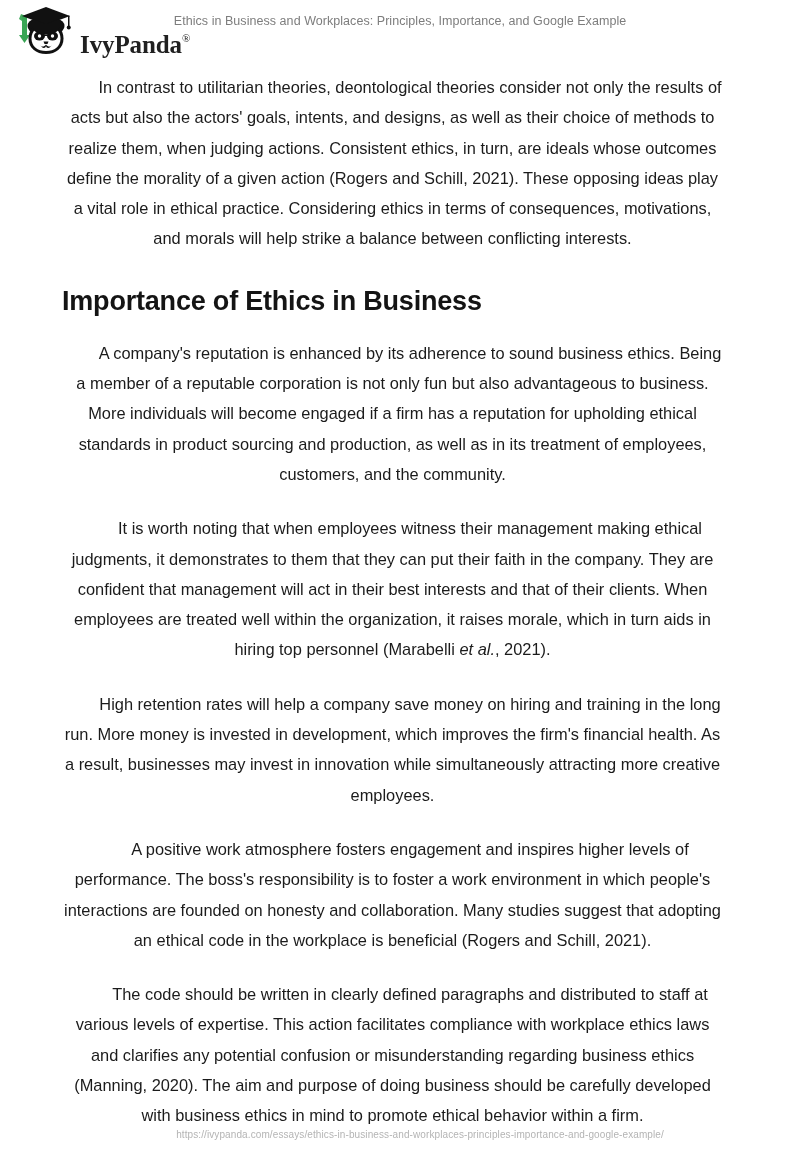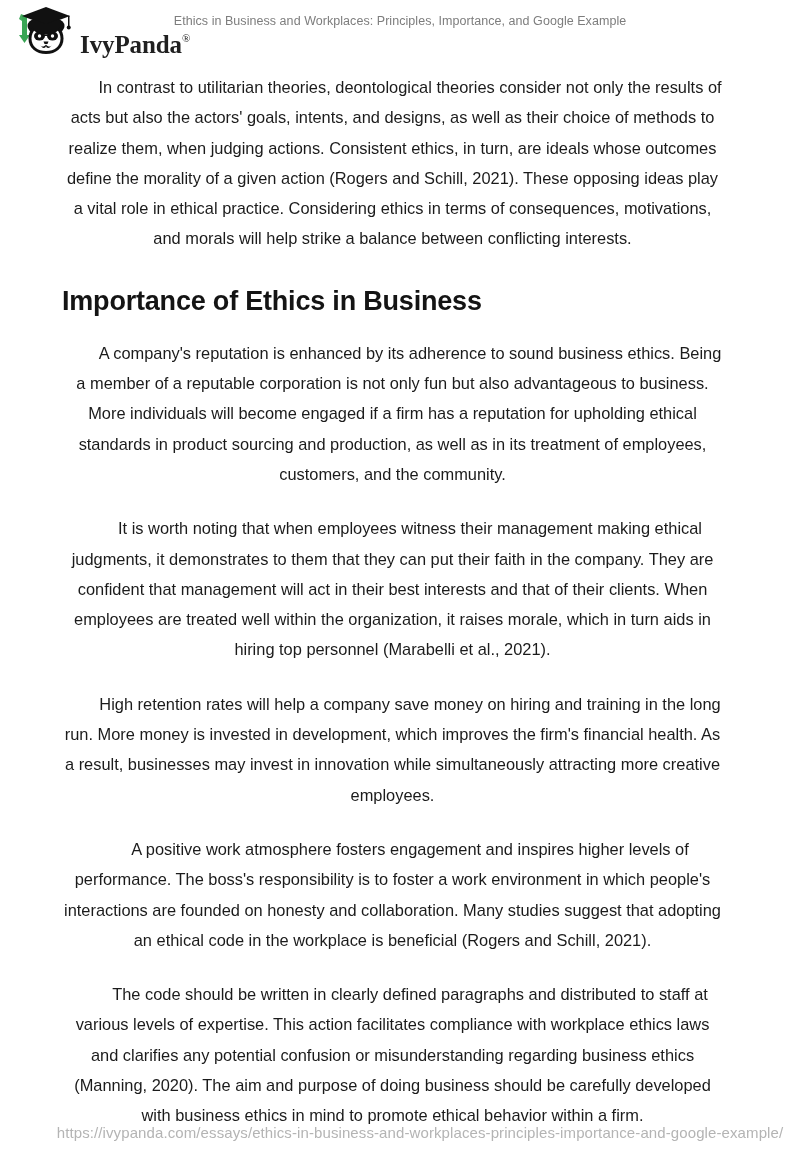--- a/index.html
+++ b/index.html
@@ -93,32 +93,32 @@
   h2.section-heading {
     margin: 30px 0 20px 0;
     padding: 0;
     font-size: 27px;
     line-height: 34px;
     font-weight: bold;
     color: #141414;
     letter-spacing: -0.2px;
     font-family: "Liberation Sans", sans-serif;
   }
-  .it { }
+  .it { font-style: italic; }
 
   
   .page-footer {
     position: absolute;
     left: 0;
     bottom: 18px;
     width: 800px;
     text-align: center;
   }
   .footer-url {
-    font-size: 15px;
+    font-size: 10px;
     color: #b4b4b4;
     font-family: "Liberation Sans", sans-serif;
     letter-spacing: 0.1px;
     text-decoration: none;
     padding-left: 40px;
     display: inline-block;
   }
 </style>
 </head>
 <body>

